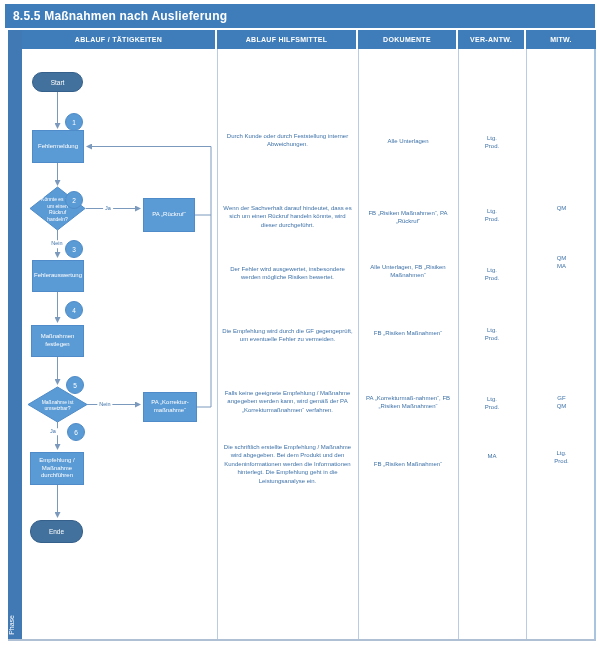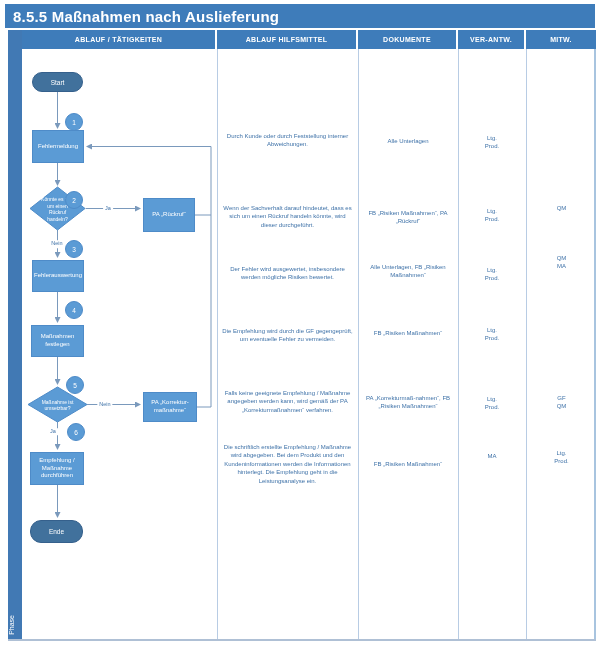--- a/index.html
+++ b/index.html
@@ -1,20 +1,20 @@
 <!DOCTYPE html>
 <html><head>
 <meta charset="utf-8">
 <style>
   html,body{margin:0;padding:0;background:#fff;}
   .page{position:relative;width:600px;height:648px;background:#fff;overflow:hidden;
         font-family:"Liberation Sans",sans-serif;}
   
   .titlebar{position:absolute;left:5px;top:4px;width:590px;height:24px;background:#3E7CBA;
-            color:#fff;font-size:15px;font-weight:bold;display:flex;align-items:center;
+            color:#fff;font-size:12px;font-weight:bold;display:flex;align-items:center;
             padding-left:8px;box-sizing:border-box;letter-spacing:.2px;}
   .phase-band{position:absolute;left:8px;top:30px;width:14px;height:611px;background:#4179B4;}
   .phase-label{position:absolute;left:0;bottom:4px;width:14px;color:#fff;font-size:7px;
                writing-mode:vertical-rl;transform:rotate(180deg);text-align:left;padding-top:2px;}
   .hdr{position:absolute;top:30px;height:19px;background:#3E7CBA;color:#fff;font-size:7px;
        font-weight:bold;display:flex;align-items:center;justify-content:center;
        letter-spacing:.3px;white-space:nowrap;}
   .vsep{position:absolute;top:49px;width:1px;height:590px;background:#B8CCE4;}
   .rightborder{position:absolute;top:49px;left:594px;width:2px;height:592px;background:#A8C4DF;}
   .bottomborder{position:absolute;left:8px;top:639px;width:588px;height:2px;background:#AFC0D5;}

